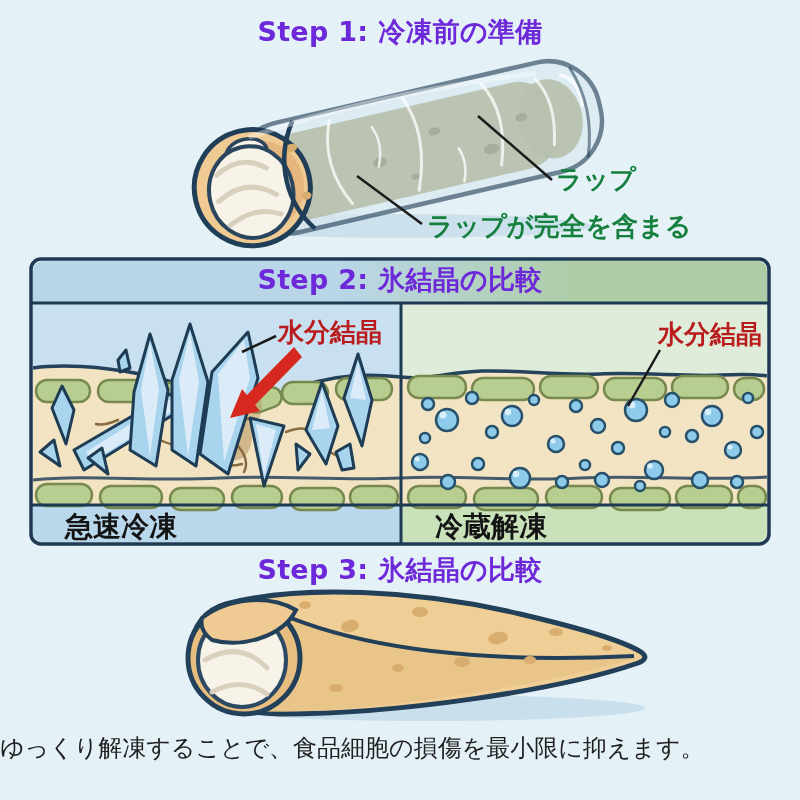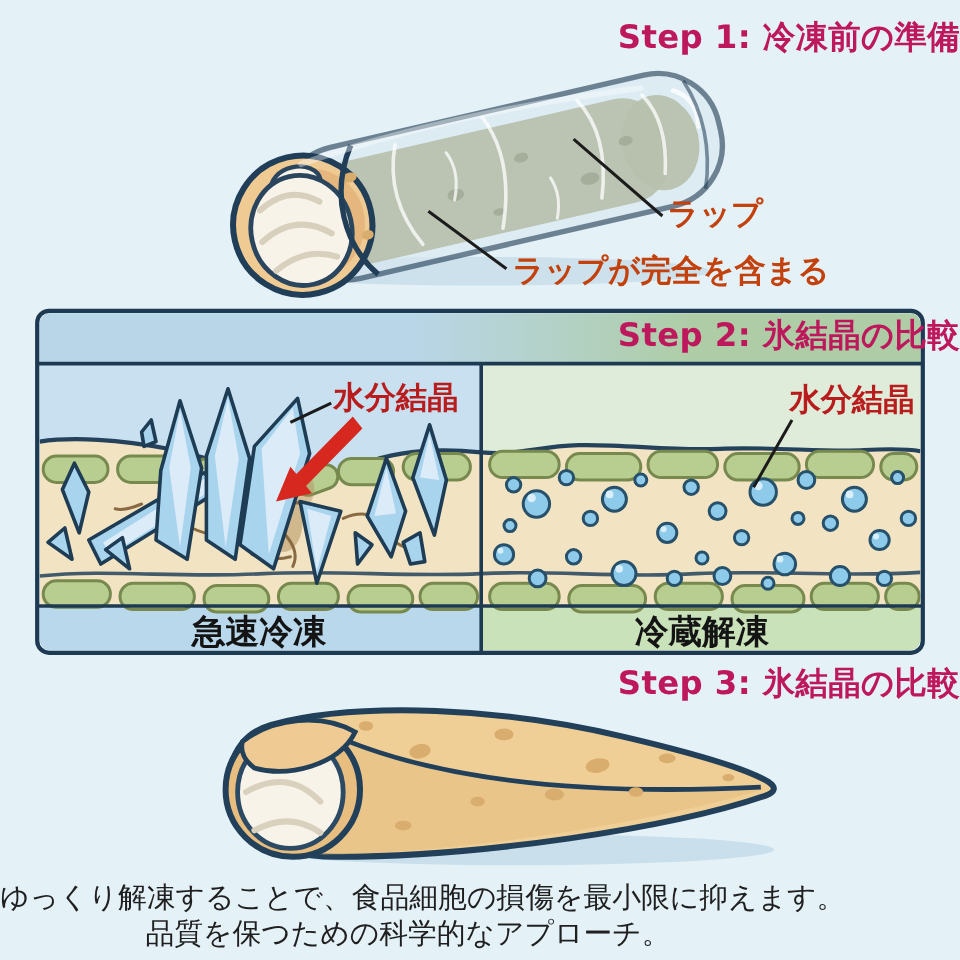--- a/index.html
+++ b/index.html
@@ -4,24 +4,24 @@
 <style>
   html,body{margin:0;padding:0;background:#e4f1f7;}
   #canvas{
     position:relative;width:800px;height:800px;overflow:hidden;
     background:#e4f1f7;
     font-family:"DejaVu Sans","Liberation Sans",sans-serif;
     color:#171717;
   }
   #art{position:absolute;left:0;top:0;width:800px;height:800px;}
   .txt{position:absolute;white-space:nowrap;line-height:1.15;}
-  .step-title{width:800px;left:0;text-align:right;font-size:27px;font-weight:700;color:#be185d;letter-spacing:.3px;}
-  .callout{font-size:26px;font-weight:600;color:#c2410c;}
+  .step-title{width:800px;left:0;text-align:center;font-size:27px;font-weight:700;color:#6d28d9;letter-spacing:.3px;}
+  .callout{font-size:26px;font-weight:600;color:#15803d;}
   .crystal-label{font-size:26px;font-weight:600;color:#b91c1c;}
-  .band-caption{font-size:28px;font-weight:700;color:#141414;text-align:center;}
+  .band-caption{font-size:28px;font-weight:700;color:#141414;padding-left:34px;}
   .footer{left:0;width:680px;text-align:center;font-size:24px;font-weight:500;color:#1f1f1f;line-height:30px;}
 </style>
 </head>
 <body>
 
 <div id="canvas">
 
   <svg id="art" viewBox="0 0 800 800" aria-hidden="true">
     <defs>
       <linearGradient id="hdrGrad" x1="0" y1="0" x2="1" y2="0">
@@ -254,14 +254,13 @@
 
   <div class="txt crystal-label" style="left:278px;top:318px;">水分結晶</div>
   <div class="txt crystal-label" style="left:658px;top:320px;">水分結晶</div>
 
   <div class="txt band-caption" style="left:31px;top:511px;width:370px;">急速冷凍</div>
   <div class="txt band-caption" style="left:401px;top:511px;width:368px;">冷蔵解凍</div>
 
   <div class="txt step-title" style="top:554px;">Step 3: 氷結晶の比較</div>
 
   <div class="txt footer" style="top:733px;">ゆっくり解凍することで、食品細胞の損傷を最小限に抑えます。</div>
-  <div class="txt footer" style="top:763px;">品質を保つための科学的なアプローチ。</div>
 </div>
 
 </body></html>

